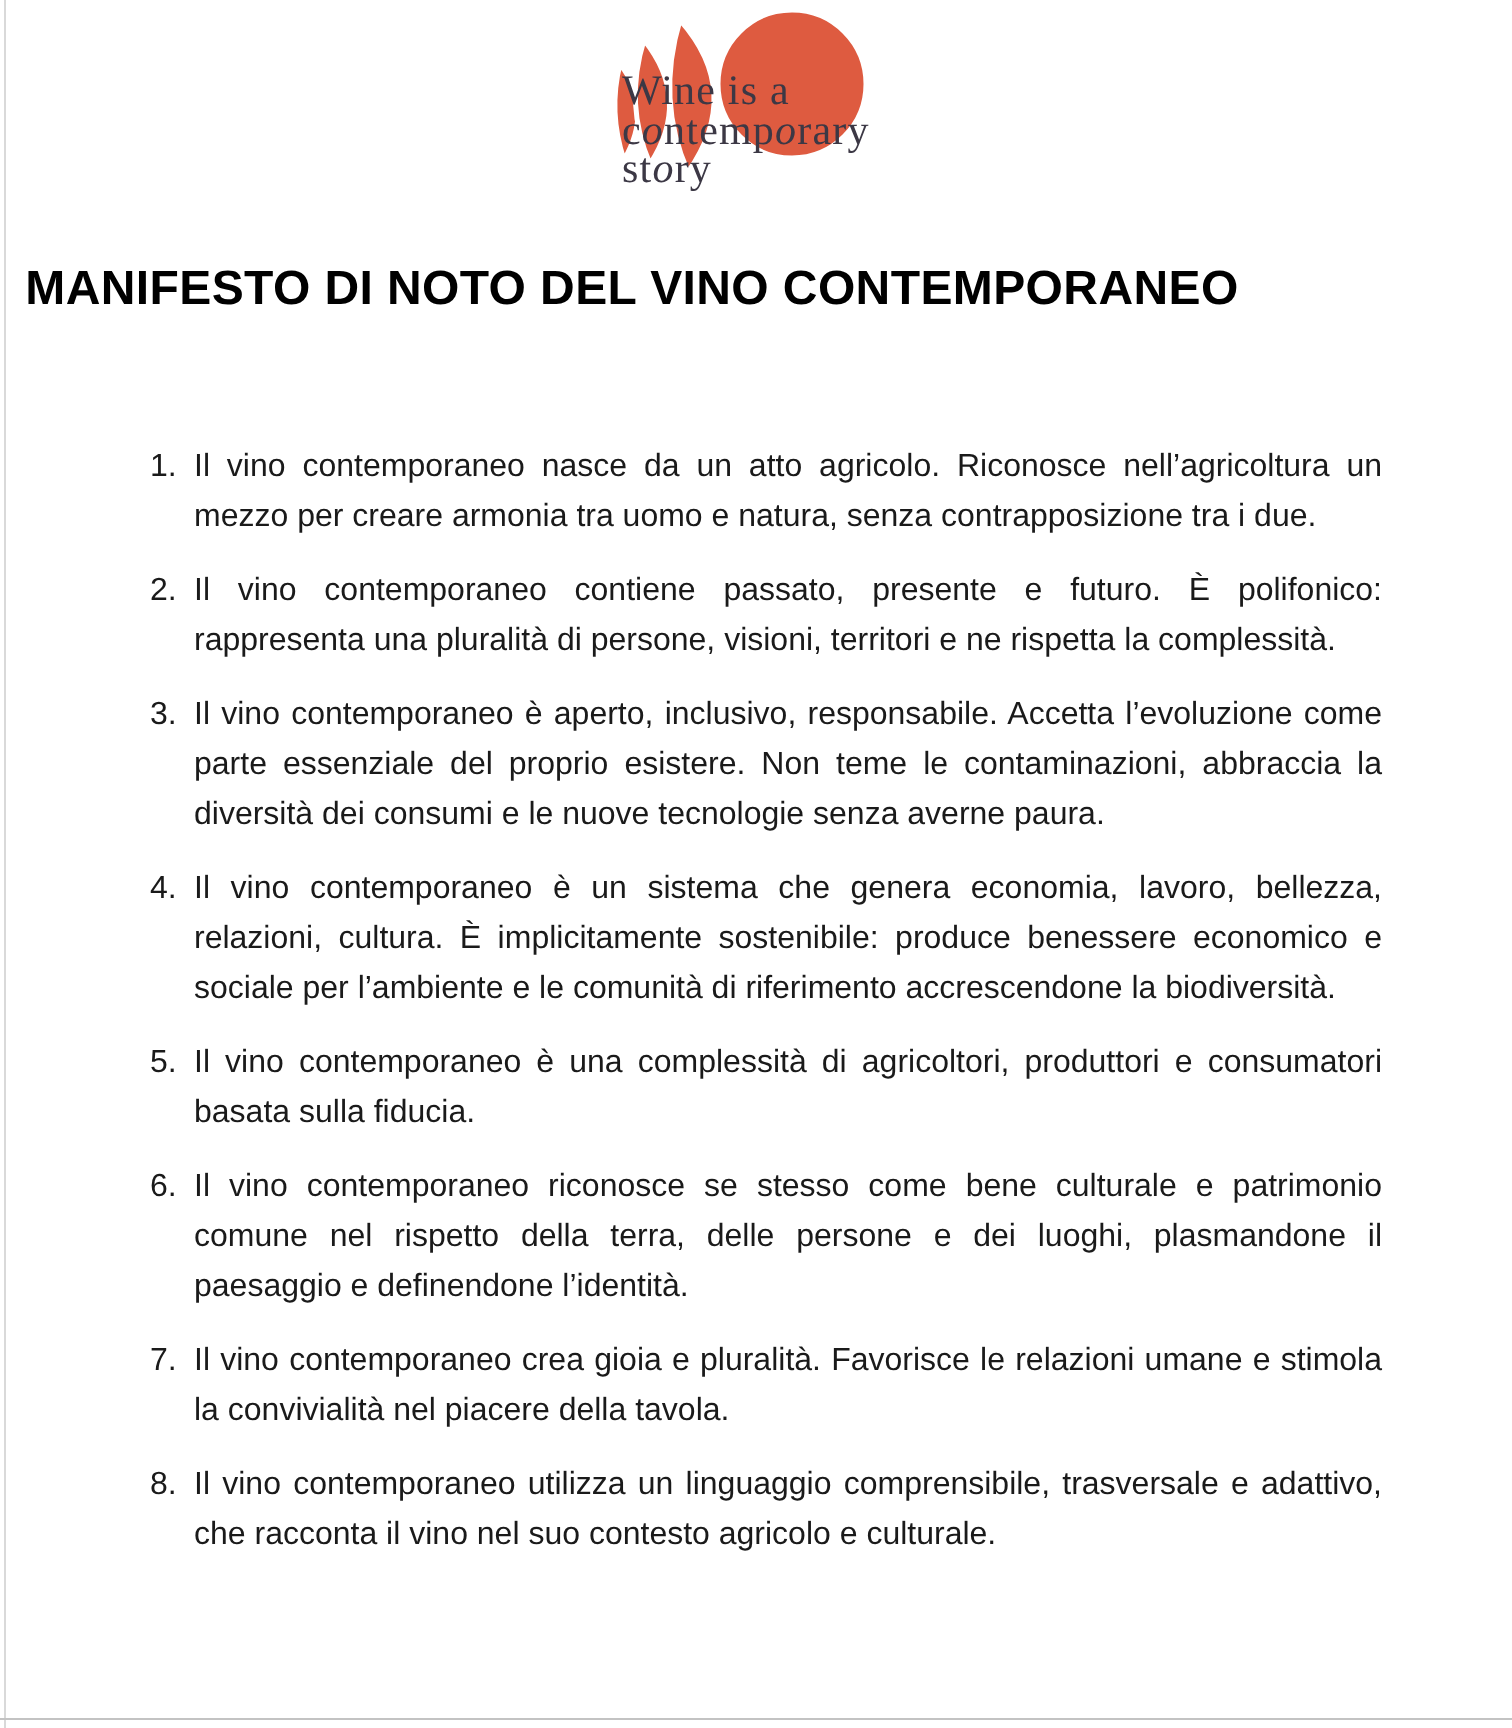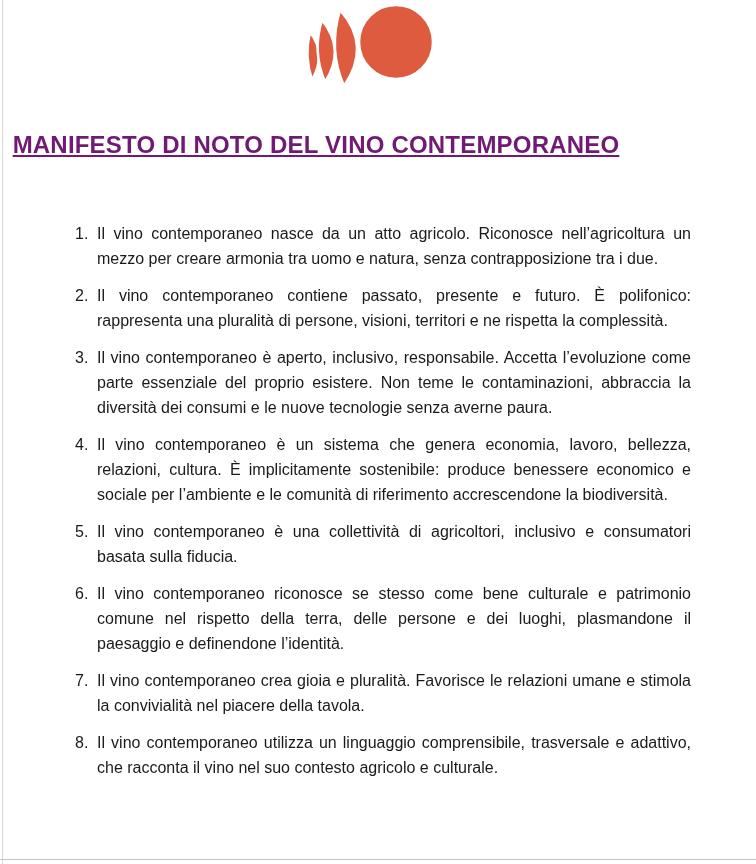--- a/index.html
+++ b/index.html
@@ -40,22 +40,21 @@
   .logo-text .it { font-style: italic; }
 
   
   .doc-header {
     position: absolute; left: 0; top: 130px; width: 632px;
     text-align: center;
     font-weight: 700;
     font-size: 24px;
     line-height: 30px;
     letter-spacing: 0.2px;
-    color: #701a75;
-    text-decoration: underline;
+    color: #000000;
   }
 
   
   .manifesto {
     position: absolute; left: 75px; top: 221px; width: 616px;
     font-size: 16px;
     line-height: 25px;
   }
   .m-item {
     display: flex;
@@ -77,20 +76,25 @@
 <div class="edge-left"></div>
 <div class="edge-bottom"></div>
 
 <div class="logo-wrap">
   <svg class="logo-mark" width="140" height="92" viewBox="0 0 140 92">
     <path class="logo-shape" d="M 10 30 Q 27 52 12 78 Q 4 54 10 30 Z" fill="var(--brand,#de5b40)" stroke="#ffffff" stroke-width="2.5"></path>
     <path class="logo-shape" d="M 22 18 Q 46 48 25 80 Q 12 50 22 18 Z" fill="var(--brand,#de5b40)" stroke="#ffffff" stroke-width="2.5"></path>
     <path class="logo-shape" d="M 40 8 Q 72 44 44 84 Q 28 48 40 8 Z" fill="var(--brand,#de5b40)" stroke="#ffffff" stroke-width="2.5"></path>
     <circle class="logo-shape" cx="96" cy="40" r="37" fill="var(--brand,#de5b40)" stroke="#ffffff" stroke-width="2.5"></circle>
   </svg>
+  <div class="logo-text" id="logo-text">
+      <div><span>Wine is a</span></div>
+      <div><span>c</span><span class="it">o</span><span>ntemp</span><span class="it">o</span><span>rary</span></div>
+      <div><span>st</span><span class="it">o</span><span>ry</span></div>
+    </div>
 </div>
 
 <div class="doc-header">
   <div>MANIFESTO DI NOTO DEL VINO CONTEMPORANEO</div>
 </div>
 
 <div class="manifesto">
   <div class="m-item">
     <span class="m-num">1.</span>
     <p class="m-text">Il vino contemporaneo nasce da un atto agricolo. Riconosce nell’agricoltura un mezzo per creare armonia tra uomo e natura, senza contrapposizione tra i due.</p>
@@ -102,21 +106,21 @@
   <div class="m-item">
     <span class="m-num">3.</span>
     <p class="m-text">Il vino contemporaneo è aperto, inclusivo, responsabile. Accetta l’evoluzione come parte essenziale del proprio esistere. Non teme le contaminazioni, abbraccia la diversità dei consumi e le nuove tecnologie senza averne paura.</p>
   </div>
   <div class="m-item">
     <span class="m-num">4.</span>
     <p class="m-text">Il vino contemporaneo è un sistema che genera economia, lavoro, bellezza, relazioni, cultura. È implicitamente sostenibile: produce benessere economico e sociale per l’ambiente e le comunità di riferimento accrescendone la biodiversità.</p>
   </div>
   <div class="m-item">
     <span class="m-num">5.</span>
-    <p class="m-text">Il vino contemporaneo è una collettività di agricoltori, inclusivo e consumatori basata sulla fiducia.</p>
+    <p class="m-text">Il vino contemporaneo è una complessità di agricoltori, produttori e consumatori basata sulla fiducia.</p>
   </div>
   <div class="m-item">
     <span class="m-num">6.</span>
     <p class="m-text">Il vino contemporaneo riconosce se stesso come bene culturale e patrimonio comune nel rispetto della terra, delle persone e dei luoghi, plasmandone il paesaggio e definendone l’identità.</p>
   </div>
   <div class="m-item">
     <span class="m-num">7.</span>
     <p class="m-text">Il vino contemporaneo crea gioia e pluralità. Favorisce le relazioni umane e stimola la convivialità nel piacere della tavola.</p>
   </div>
   <div class="m-item">

